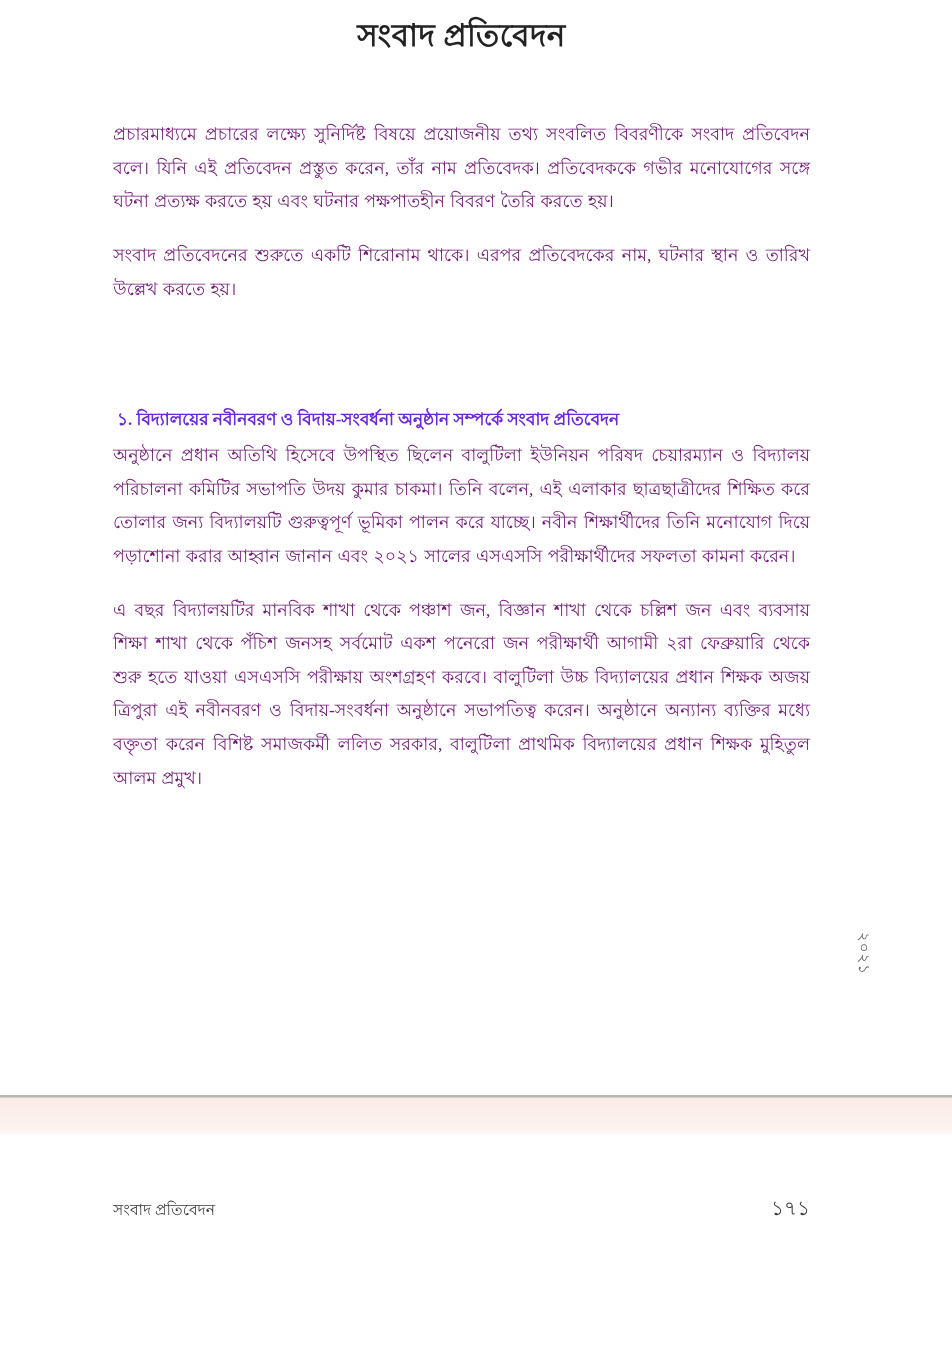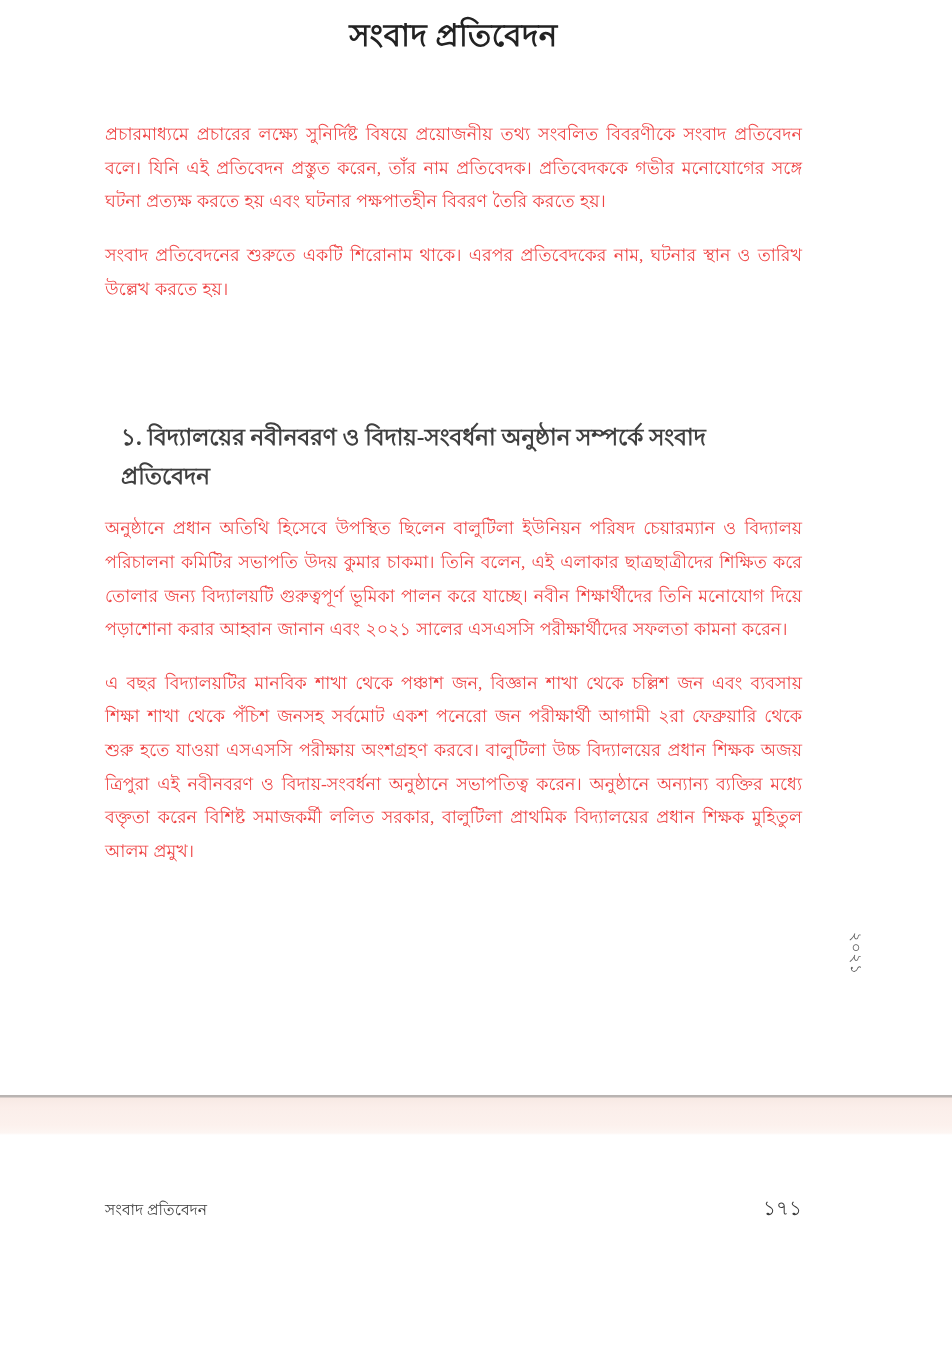--- a/index.html
+++ b/index.html
@@ -14,21 +14,21 @@
     position: relative;
     overflow: hidden;
     font-family: "Liberation Serif", "DejaVu Serif", serif;
     color: #2b2b2b;
     -webkit-font-smoothing: antialiased;
   }
 
   
   .sheet {
     position: absolute;
-    left: 8px;
+    left: 16px;
     width: 884px;
     background: #ffffff;
     box-sizing: border-box;
   }
   .sheet-one { top: 0; height: 1095px; }
   .sheet-two { top: 1135px; height: 223px; }
 
   
   .page-gap {
     position: absolute;
@@ -62,32 +62,32 @@
     padding-top: 16px;
     line-height: 1.3;
   }
 
   p.para {
     margin: 0 0 20px 0;
     font-size: 17.5px;
     line-height: 1.92;
     text-align: justify;
     text-justify: inter-word;
-    color: #ef4444;
+    color: #701a75;
     word-spacing: 1px;
   }
   p.para:last-child { margin-bottom: 0; }
 
   .block-intro { padding-top: 62px; }
 
   .section-heading {
-    font-size: 23px;
+    font-size: 17px;
     font-weight: 700;
-    color: #404040;
-    margin: 16px;
+    color: #6d28d9;
+    margin: 4px;
     line-height: 1.7;
     text-align: left;
   }
   .block-section { padding-top: 96px; }
 
   .report-headline {
     text-align: center;
     font-size: 18px;
     font-weight: 600;
     color: #242424;

